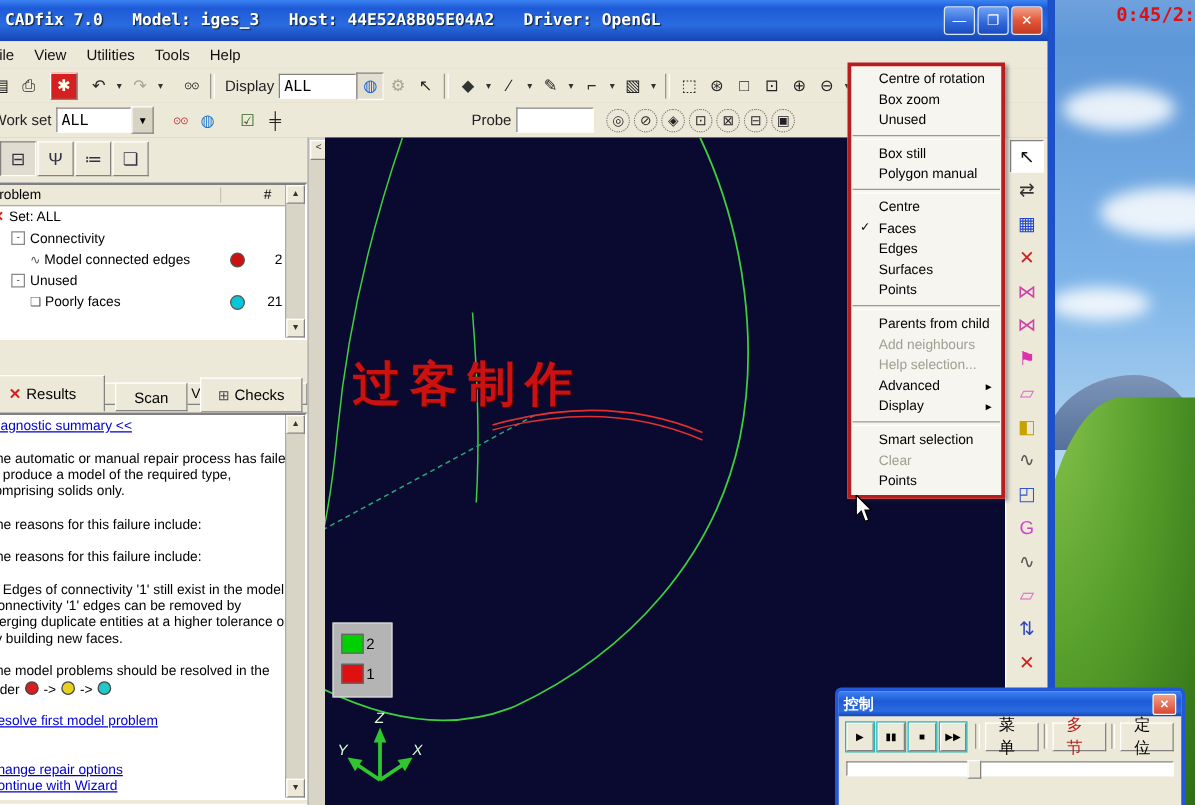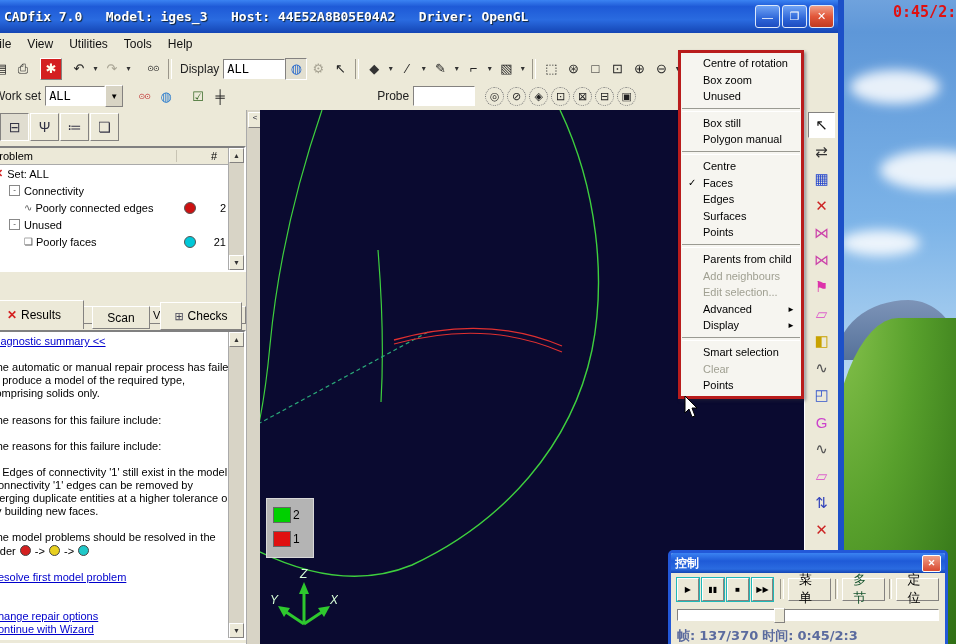--- a/index.html
+++ b/index.html
@@ -142,21 +142,21 @@
     border-radius:2px 2px 0 0;}
   #cpclose{margin-left:auto;width:17px;height:15px;border-radius:2px;border:1px solid #fff;
     background:linear-gradient(180deg,#f0a088,#d84830);color:#fff;font-size:9px;
     display:flex;align-items:center;justify-content:center;}
   #cpbuttons{display:flex;align-items:center;height:28px;padding:2px 6px;}
   .cpb{width:25px;height:21px;margin-right:3px;background:#ece9d8;border:1px solid;
     border-color:#fff #848280 #848280 #fff;outline:1px solid #20b8b8;font-size:8px;
     display:flex;align-items:center;justify-content:center;color:#000;}
   .cpt{height:21px;padding:0 10px;background:#ece9d8;border:1px solid;border-color:#fff #848280 #848280 #fff;
     font-size:13px;display:flex;align-items:center;color:#000;font-family:"DejaVu Sans",sans-serif;}
-  .cpt.dis{color:#14532d;}
+  .cpt.dis{color:#b91c1c;}
   .vsep{width:2px;height:20px;border-left:1px solid #9a968a;border-right:1px solid #fff;margin:0 4px;}
   #cpslider{margin:4px 6px 0 6px;height:10px;background:#fff;border:1px solid;
     border-color:#848280 #fff #fff #848280;position:relative;}
   #cpthumb{position:absolute;left:37%;top:-2px;width:9px;height:13px;background:#ece9d8;
     border:1px solid;border-color:#fff #848280 #848280 #fff;}
   #cpinfo{margin:6px 6px 0 6px;font-size:13px;font-weight:bold;color:#5b6b9e;
     font-family:"DejaVu Sans",sans-serif;white-space:nowrap;}
   #cpinfo span{margin-right:4px;}
 
   
@@ -279,21 +279,21 @@
               <div class="trow" style="padding-left: 6px;">
                 <span class="redx" style="margin-right: 4px;">✕</span>
                 <span>Set: ALL</span>
               </div>
               <div class="trow" style="padding-left: 21px;">
                 <span class="texp">-</span>
                 <span>Connectivity</span>
               </div>
               <div class="trow" style="padding-left: 36px;">
                 <span class="tglyph">∿</span>
-                <span>Poorly connected edges</span>
+                <span>Model connected edges</span>
                 <span class="tdot" style="background: rgb(204, 17, 17);"></span>
                 <span class="tcnt">2</span>
               </div>
               <div class="trow" style="padding-left: 21px;">
                 <span class="texp">-</span>
                 <span>Unused</span>
               </div>
               <div class="trow" style="padding-left: 36px;">
                 <span class="tglyph">❏</span>
                 <span>Poorly faces</span>
@@ -361,20 +361,21 @@
 
     <div id="viewport">
       <svg width="544" height="550" viewBox="0 0 544 550">
         <path d="M300,0 C338,80 346,170 332,240 C312,335 244,412 152,455 C96,478 40,462 -4,440" fill="none" stroke="#3ecf3e" stroke-width="1.4"></path>
         <path d="M62,0 C38,70 18,150 10,235 C6,278 2,300 -2,318" fill="none" stroke="#3ecf3e" stroke-width="1.2"></path>
         <path d="M118,140 C122,190 124,240 121,292" fill="none" stroke="#3ecf3e" stroke-width="1.2"></path>
         <path d="M-2,314 L168,222" fill="none" stroke="#2aa878" stroke-width="1.2" stroke-dasharray="4 3"></path>
         <path d="M134,230 Q226,204 302,236" fill="none" stroke="#e03030" stroke-width="1.3"></path>
         <path d="M134,234 Q226,209 302,242" fill="none" stroke="#e03030" stroke-width="1.1"></path>
       </svg>
+      <div id="vpwatermark">过客制作</div>
       <div id="legend">
           <div class="lrow">
             <span class="lsw" style="background: rgb(0, 208, 0);"></span>
             <span class="llabel">2</span>
           </div>
           <div class="lrow">
             <span class="lsw" style="background: rgb(224, 16, 16);"></span>
             <span class="llabel">1</span>
           </div>
         </div>
@@ -421,21 +422,21 @@
       <div class="citem">Polygon manual</div>
       <div class="csep"></div>
       <div class="citem">Centre</div>
       <div class="citem"><span class="chk">✓</span>Faces</div>
       <div class="citem">Edges</div>
       <div class="citem">Surfaces</div>
       <div class="citem">Points</div>
       <div class="csep"></div>
       <div class="citem">Parents from child</div>
       <div class="citem dis">Add neighbours</div>
-      <div class="citem dis">Edit selection...</div>
+      <div class="citem dis">Help selection...</div>
       <div class="citem">Advanced<span class="sub">►</span></div>
       <div class="citem">Display<span class="sub">►</span></div>
       <div class="csep"></div>
       <div class="citem">Smart selection</div>
       <div class="citem dis">Clear</div>
       <div class="citem">Points</div>
     </div>
 
   <svg id="cursorsvg" width="16" height="24" viewBox="0 0 16 24">
     <polygon points="1,0 1,17 5,13 8,21 11,20 8,12 13,12" fill="#fff" stroke="#000" stroke-width="1"></polygon>
@@ -454,19 +455,16 @@
         <div class="vsep"></div>
         <div class="cpt">菜单</div>
         <div class="vsep"></div>
         <div class="cpt dis">多节</div>
         <div class="vsep"></div>
         <div class="cpt">定位</div>
       </div>
     <div id="cpslider">
       <div id="cpthumb"></div>
     </div>
-    <div id="cpinfo">
-      <span>帧:</span><span>137/370</span><span>时间:</span><span>0:45/2:3</span>
-    </div>
   </div>
 
 
 </div>
 
 </body></html>

